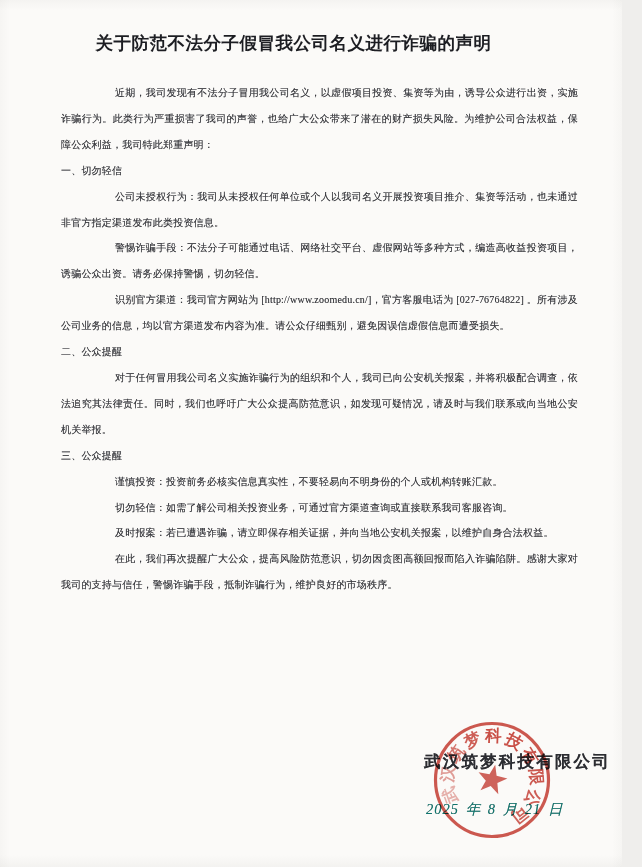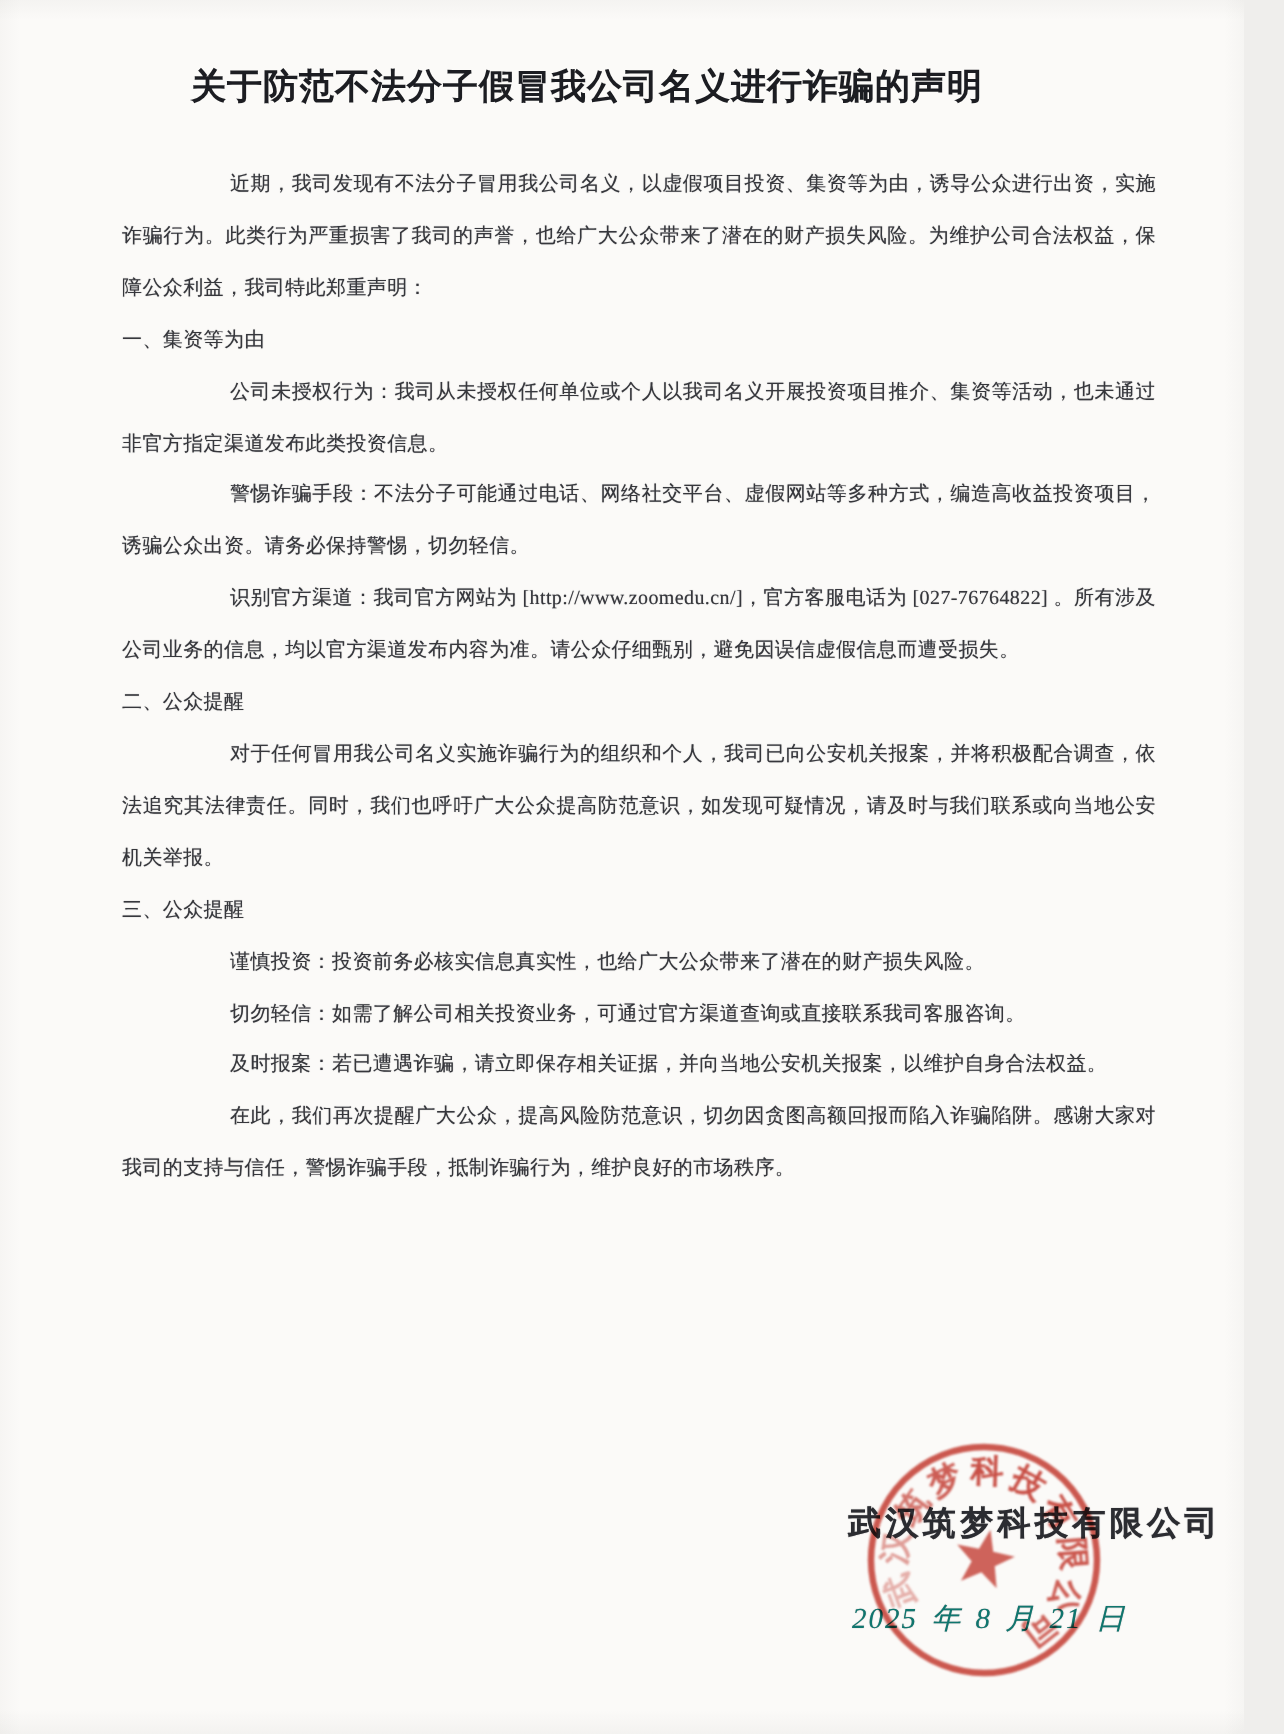--- a/index.html
+++ b/index.html
@@ -81,28 +81,28 @@
 </head>
 <body>
 
 <div class="page">
   <div class="scan-shade"></div>
 
   <div class="content">
     <h1 class="doc-title">关于防范不法分子假冒我公司名义进行诈骗的声明</h1>
     <div class="doc-body">
         <p class="para">近期，我司发现有不法分子冒用我公司名义，以虚假项目投资、集资等为由，诱导公众进行出资，实施诈骗行为。此类行为严重损害了我司的声誉，也给广大公众带来了潜在的财产损失风险。为维护公司合法权益，保障公众利益，我司特此郑重声明：</p>
-        <p class="heading">一、集资等为由</p>
+        <p class="heading">一、切勿轻信</p>
         <p class="para">公司未授权行为：我司从未授权任何单位或个人以我司名义开展投资项目推介、集资等活动，也未通过非官方指定渠道发布此类投资信息。</p>
         <p class="para">警惕诈骗手段：不法分子可能通过电话、网络社交平台、虚假网站等多种方式，编造高收益投资项目，诱骗公众出资。请务必保持警惕，切勿轻信。</p>
         <p class="para">识别官方渠道：我司官方网站为 [http://www.zoomedu.cn/]，官方客服电话为 [027-76764822] 。所有涉及公司业务的信息，均以官方渠道发布内容为准。请公众仔细甄别，避免因误信虚假信息而遭受损失。</p>
         <p class="heading">二、公众提醒</p>
         <p class="para">对于任何冒用我公司名义实施诈骗行为的组织和个人，我司已向公安机关报案，并将积极配合调查，依法追究其法律责任。同时，我们也呼吁广大公众提高防范意识，如发现可疑情况，请及时与我们联系或向当地公安机关举报。</p>
         <p class="heading">三、公众提醒</p>
-        <p class="para">谨慎投资：投资前务必核实信息真实性，也给广大公众带来了潜在的财产损失风险。</p>
+        <p class="para">谨慎投资：投资前务必核实信息真实性，不要轻易向不明身份的个人或机构转账汇款。</p>
         <p class="para">切勿轻信：如需了解公司相关投资业务，可通过官方渠道查询或直接联系我司客服咨询。</p>
         <p class="para">及时报案：若已遭遇诈骗，请立即保存相关证据，并向当地公安机关报案，以维护自身合法权益。</p>
         <p class="para">在此，我们再次提醒广大公众，提高风险防范意识，切勿因贪图高额回报而陷入诈骗陷阱。感谢大家对我司的支持与信任，警惕诈骗手段，抵制诈骗行为，维护良好的市场秩序。</p>
       </div>
   </div>
 
   <div class="sig-block">
     <div class="sig-company">武汉筑梦科技有限公司</div>
     <div class="sig-date">2025 年 8 月 21 日</div>
   </div>

